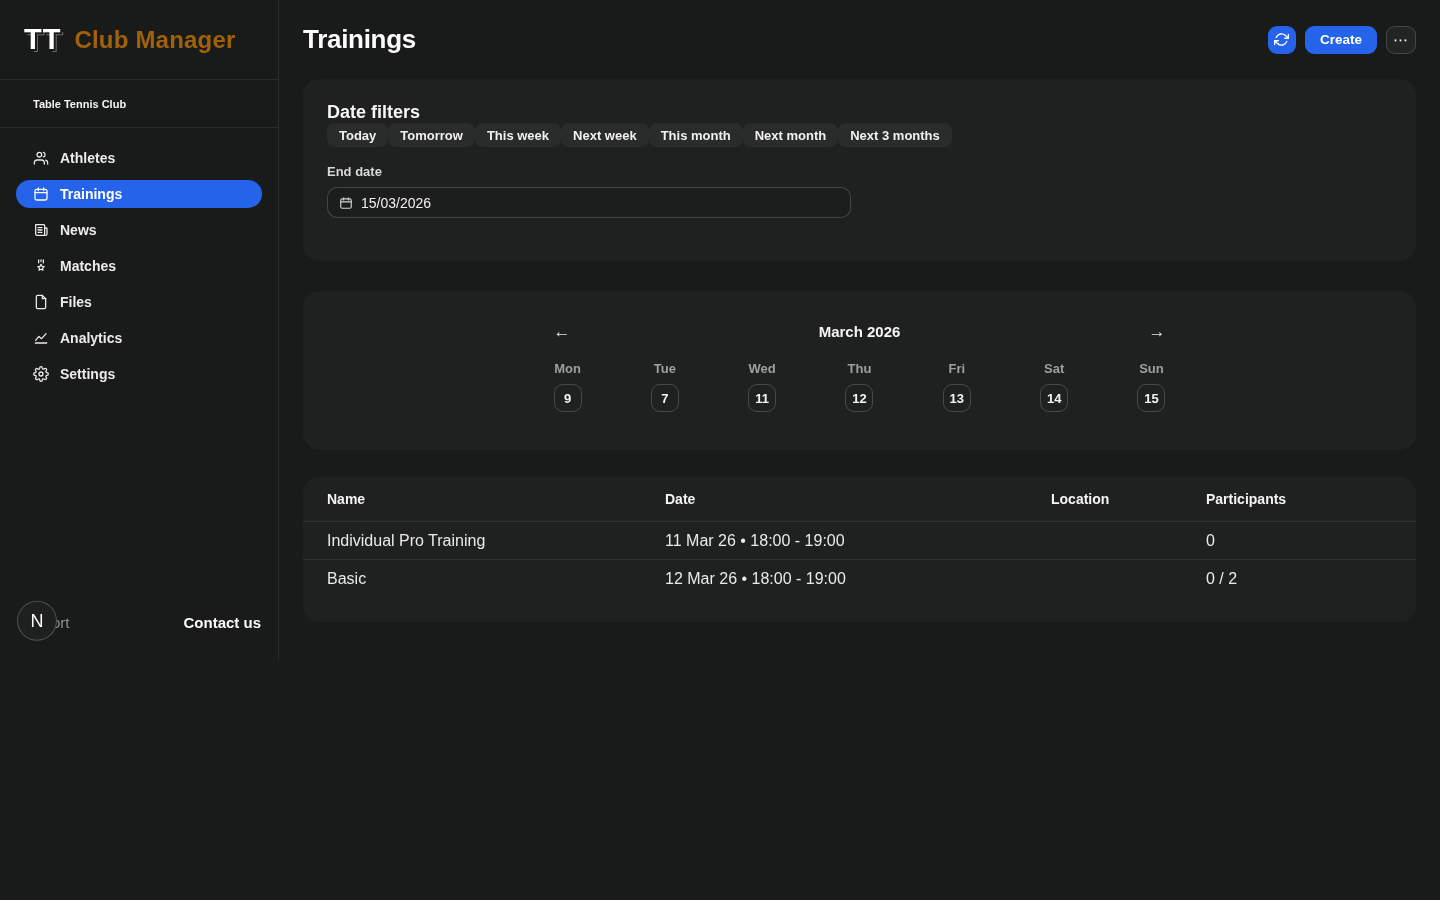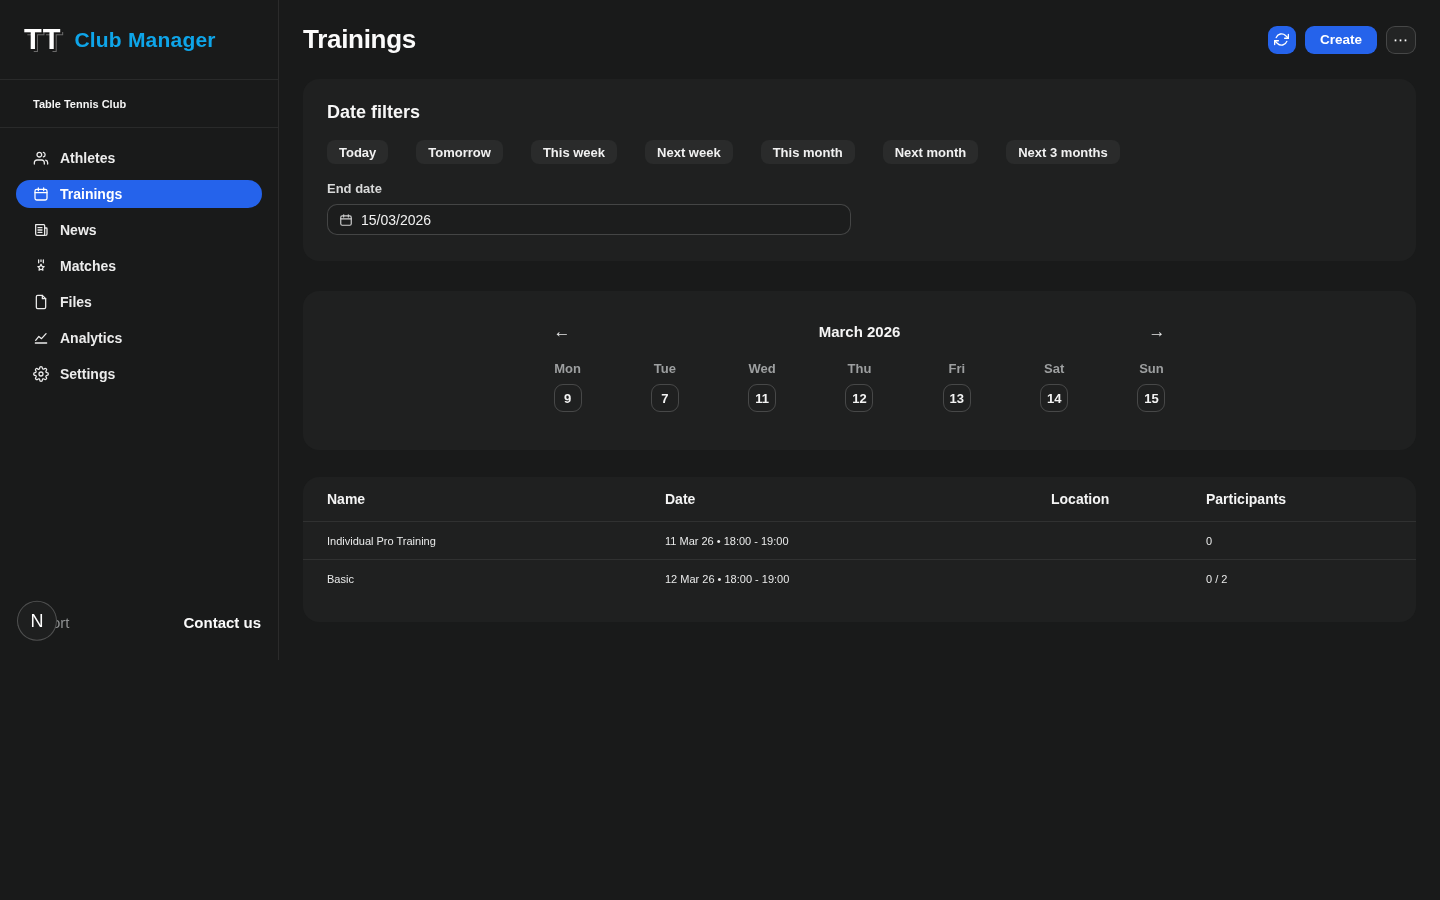--- a/index.html
+++ b/index.html
@@ -20,21 +20,21 @@
   }
   .logo-row {
     height:80px; border-bottom:1px solid rgba(255,255,255,0.07);
     display:flex; align-items:center; padding:0 24px; gap:13px;
   }
   .logo-tt {
     font-size:29px; font-weight:900; letter-spacing:1px; color:#ffffff;
     text-shadow:2px 2px 0 #1a1a1a, 3px 3px 0 #6a6a6a;
     font-style:normal; line-height:1;
   }
-  .logo-name { font-size:21px; font-weight:600; color:#0ea5e9; letter-spacing:0.2px; }
+  .logo-name { font-size:24px; font-weight:600; color:#a16207; letter-spacing:0.2px; }
   .club-row {
     height:48px; border-bottom:1px solid rgba(255,255,255,0.07);
     display:flex; align-items:center; padding:0 33px;
     font-size:11px; font-weight:700; color:#f5f5f5;
   }
   .nav { padding:16px; display:flex; flex-direction:column; gap:8px; }
   .nav-item {
     height:28px; border-radius:9999px; display:flex; align-items:center;
     gap:11px; padding:0 17px; cursor:pointer;
     font-size:14px; font-weight:600; color:#ececec;
@@ -80,21 +80,21 @@
     background:#232424; border:1px solid rgba(255,255,255,0.16);
     color:#fefefe; font-size:15px; line-height:1;
     display:flex; align-items:center; justify-content:center; letter-spacing:1px;
   }
 
   .card { background:#1f2020; border-radius:16px; }
 
   
   .filters-card { height:182px; padding:23px 24px; margin-bottom:30px; }
   .card-title { font-size:18px; font-weight:700; color:#f7f7f7; }
-  .chips { display:flex; gap:28px; margin-top:17px; }
+  .chips { display:flex; gap:0; }
   .chip {
     height:24px; padding:0 12px; border:none; border-radius:8px; cursor:pointer;
     background:#2a2b2b; color:#f1f1f1;
     font-family:inherit; font-size:13px; font-weight:600;
     display:flex; align-items:center;
   }
   .date-grid { display:grid; grid-template-columns:1fr 1fr; column-gap:17px; margin-top:17px; }
   .field-label { font-size:13px; font-weight:600; color:#d8d9d9; margin-bottom:8px; }
   .date-input {
     height:31px; border:1px solid rgba(255,255,255,0.18); border-radius:10px;
@@ -123,21 +123,21 @@
 
   
   .table-card { padding:0 0 25px 0; }
   .trow {
     display:grid; grid-template-columns:338px 386px 155px 1fr;
     align-items:center; padding:0 24px;
   }
   .trow.head { height:44px; }
   .trow.body { height:38px; border-top:1px solid rgba(255,255,255,0.08); cursor:pointer; }
   .th { font-size:14px; font-weight:700; color:#f4f4f4; }
-  .td { font-size:11px; font-weight:500; color:#e9eaea; white-space:nowrap; }
+  .td { font-size:16px; font-weight:500; color:#e9eaea; white-space:nowrap; }
 </style>
 </head>
 <body>
 
 <div class="app">
 
   <aside class="sidebar">
     <div class="logo-row">
       <span class="logo-tt">TT</span>
       <span class="logo-name">Club Manager</span>

